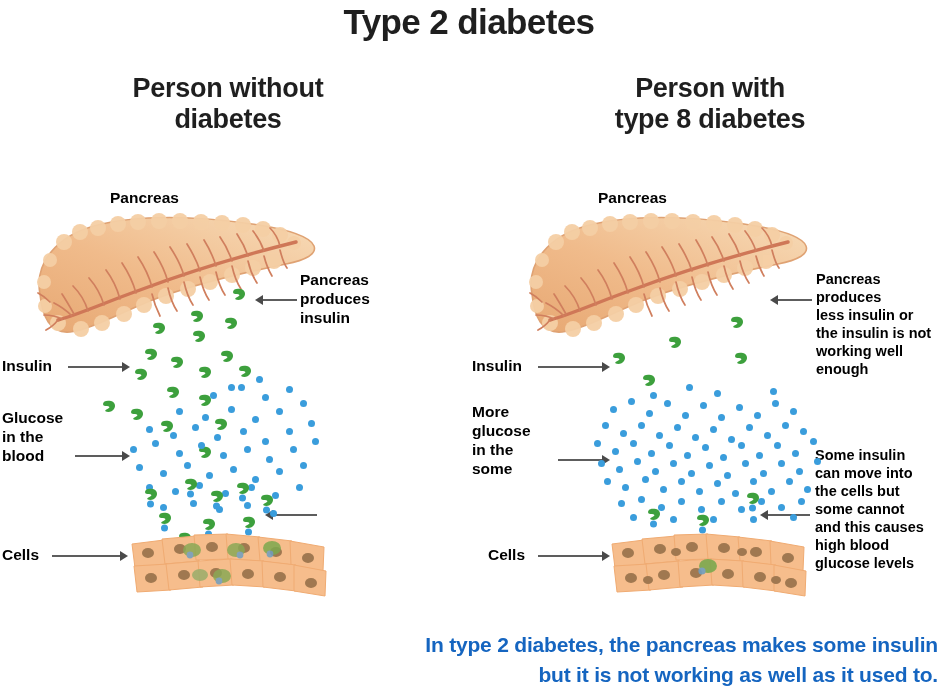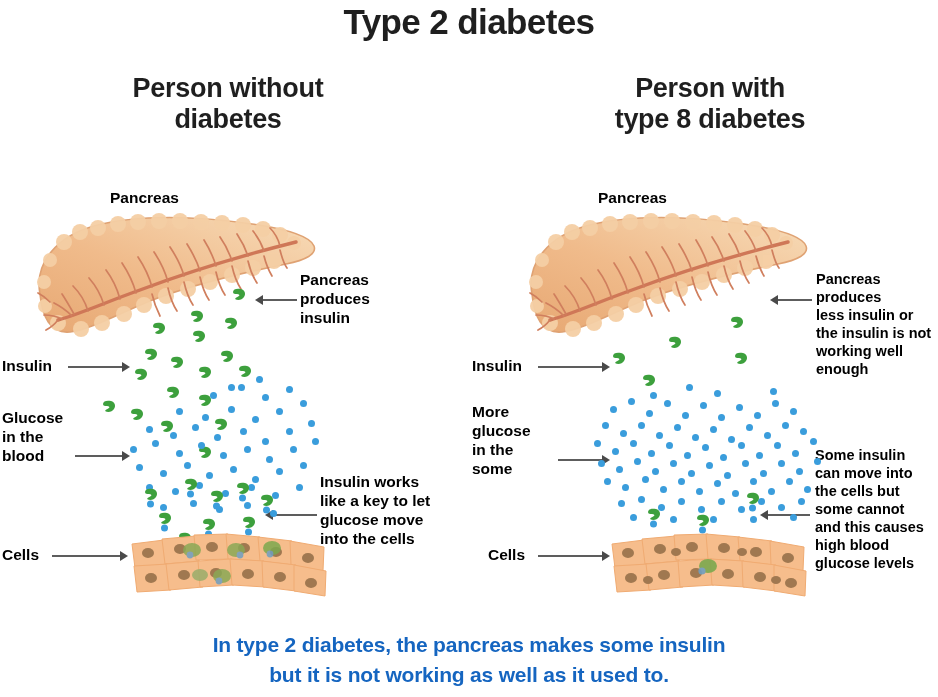--- a/index.html
+++ b/index.html
@@ -162,24 +162,20 @@
     <div class="shaft"></div>
       <div class="head"></div>
   </div>
 
   <div class="abs lbl" style="left:2px;top:375px;">Cells</div>
   <div class="arrow right" style="left:52px;top:381px;width:76px;">
     <div class="shaft"></div>
       <div class="head"></div>
   </div>
 
-  <div class="abs lbl" style="left: 320px; top: 302px; width: 150px; white-space: pre-line;">Insulin works
-like a key to let
-glucose move
-into the cells</div>
   <div class="arrow left" style="left:265px;top:340px;width:52px;">
     <div class="shaft"></div>
       <div class="head"></div>
   </div>
 
   <div class="abs" style="left:0;top:0;width:470px;height:450px;">
     <div class="insulin" style="left:230px;top:118px;">
         <svg viewBox="0 0 17 14">
           <path d="M3,4 C3,1 7,0 11,1 C15,2 16,6 14,9 C12,12 8,13 5,11 C6,9 8,9 9,8 C10,7 9,6 7,6 C5,6 3,6 3,4 Z" fill="#3da03d"></path>
         </svg>
@@ -724,14 +720,14 @@
       </g>
 
       <g opacity="0.9">
         <ellipse cx="98" cy="38" rx="9" ry="7" fill="#7ca84e"></ellipse>
         <circle cx="92" cy="43" r="3.6" fill="#6f9ec0"></circle>
       </g>
     </svg>
   </div>
 </div>
 
-<div class="abs caption" style="white-space: pre-line;">In type 2 diabetes, the pancreas makes some insulin
+<div class="abs caption" style="white-space: pre-line; text-align: right;">In type 2 diabetes, the pancreas makes some insulin
 but it is not working as well as it used to.</div>
 
 </body></html>

